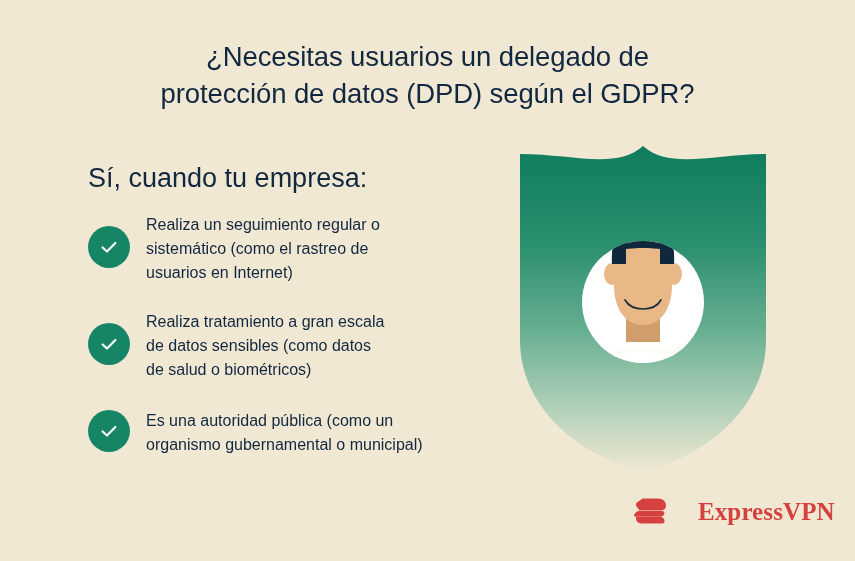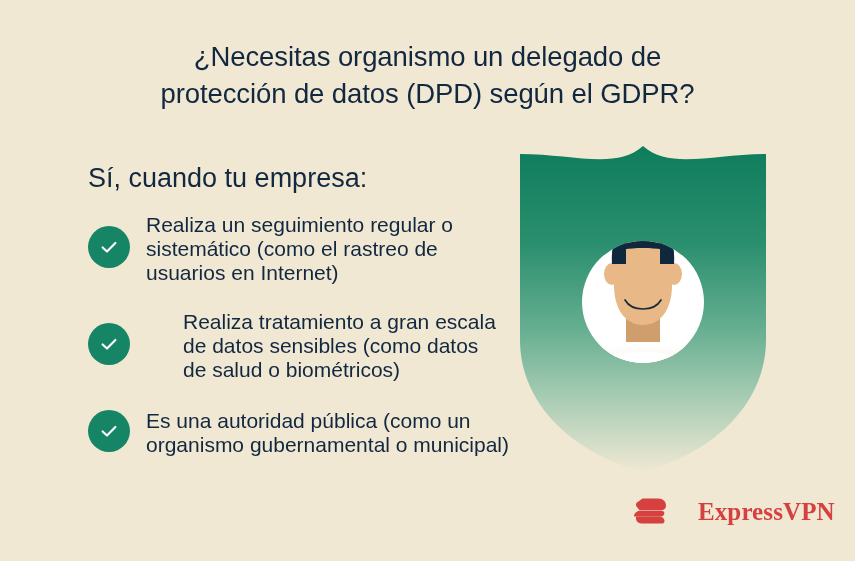--- a/index.html
+++ b/index.html
@@ -69,31 +69,31 @@
     height: 42px;
     border-radius: 50%;
     background: #168566;
     margin-right: 16px;
     display: flex;
     align-items: center;
     justify-content: center;
   }
   .bullet-check svg { display: block; }
   .bullet-text {
-    font-size: 21px;
+    font-size: 16px;
     line-height: 24px;
     color: #122740;
     padding-top: 1px;
     white-space: pre-line;
   }
   .bullet-item.b1 .bullet-check { margin-top: 14px; }
   .bullet-item.b2 .bullet-check { margin-top: 14px; }
   .bullet-item.b3 .bullet-check { margin-top: 2px; }
   .bullet-item.b1 { margin-bottom: 24px; }
-  .bullet-item.b2 { margin-bottom: 26px; gap: 37px; }
+  .bullet-item.b2 { margin-bottom: 26px; }
 
   
   #shield-illustration {
     position: absolute;
     left: 508px;
     top: 142px;
     width: 280px;
     height: 340px;
   }
   #shield-illustration svg {
@@ -128,21 +128,21 @@
     line-height: 1;
     white-space: nowrap;
   }
 </style>
 </head>
 <body>
 
 <div id="infographic">
 
   <div id="title-block">
-    <span class="title-line">¿Necesitas organismo un delegado de</span>
+    <span class="title-line">¿Necesitas usuarios un delegado de</span>
     <span class="title-line">protección de datos (DPD) según el GDPR?</span>
   </div>
 
   <div id="subtitle">Sí, cuando tu empresa:</div>
 
   <div id="bullet-list">
 
     <div class="bullet-item b1">
       <span class="bullet-check">
         <svg width="22" height="22" viewBox="0 0 22 22">

